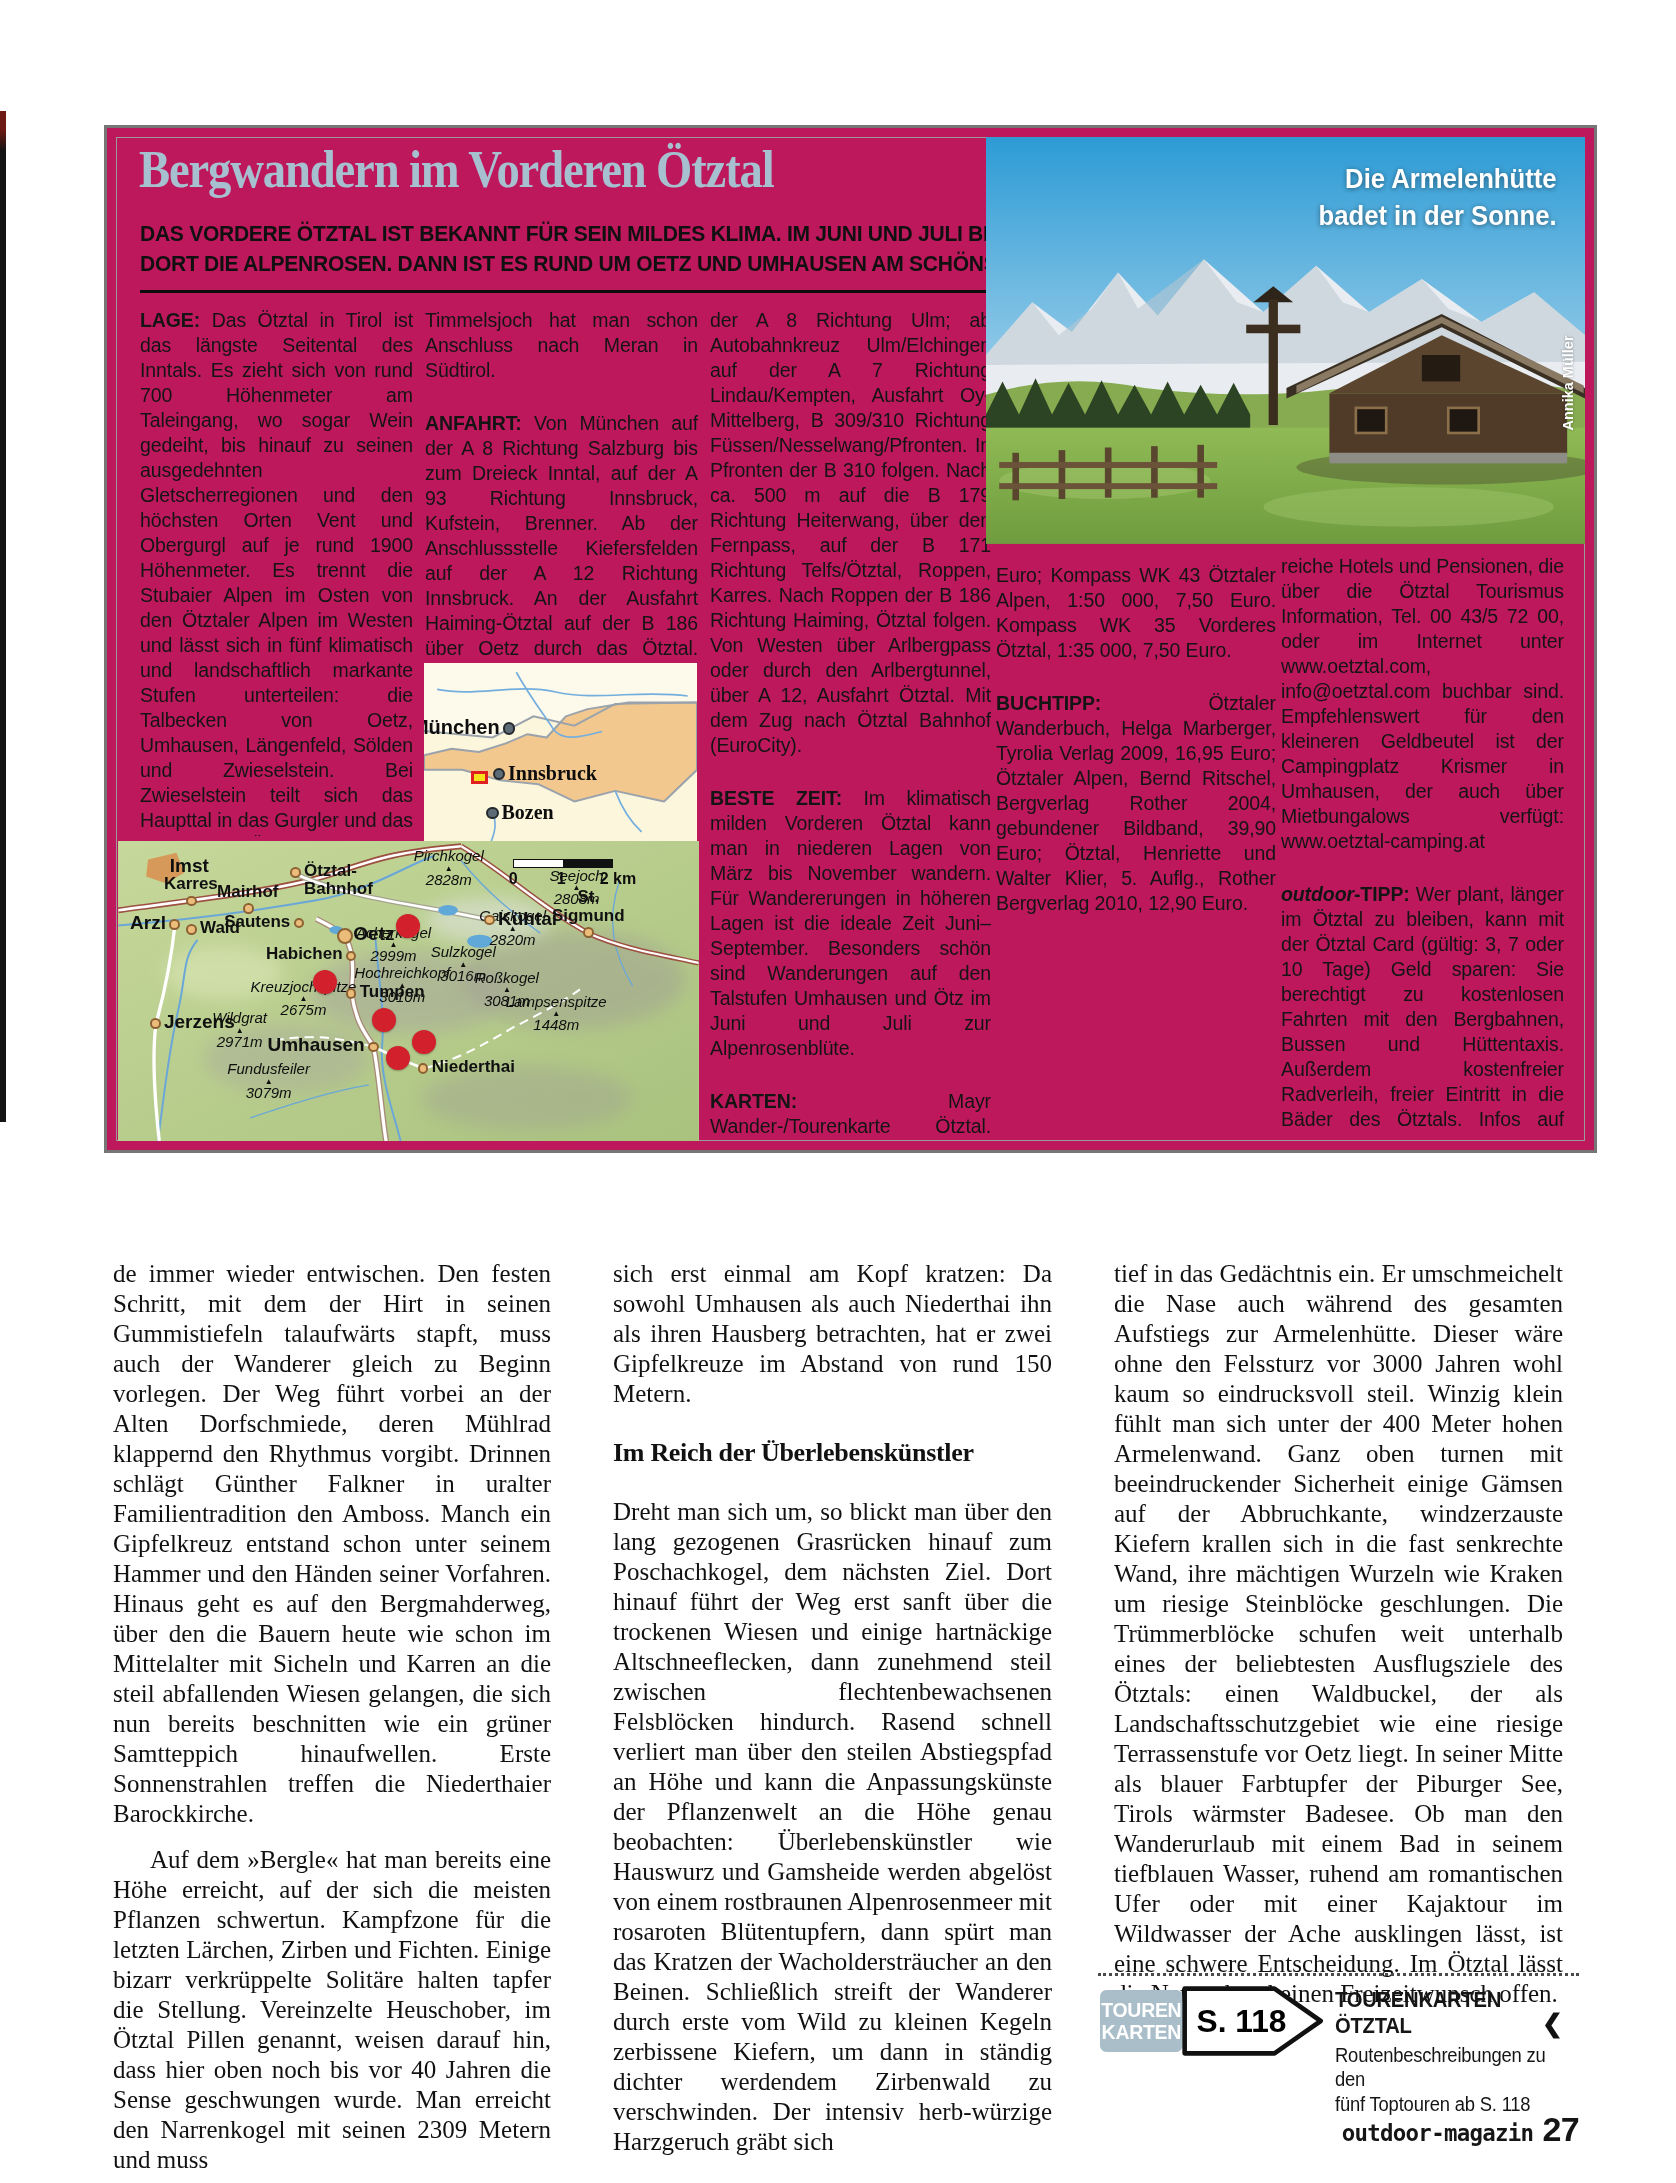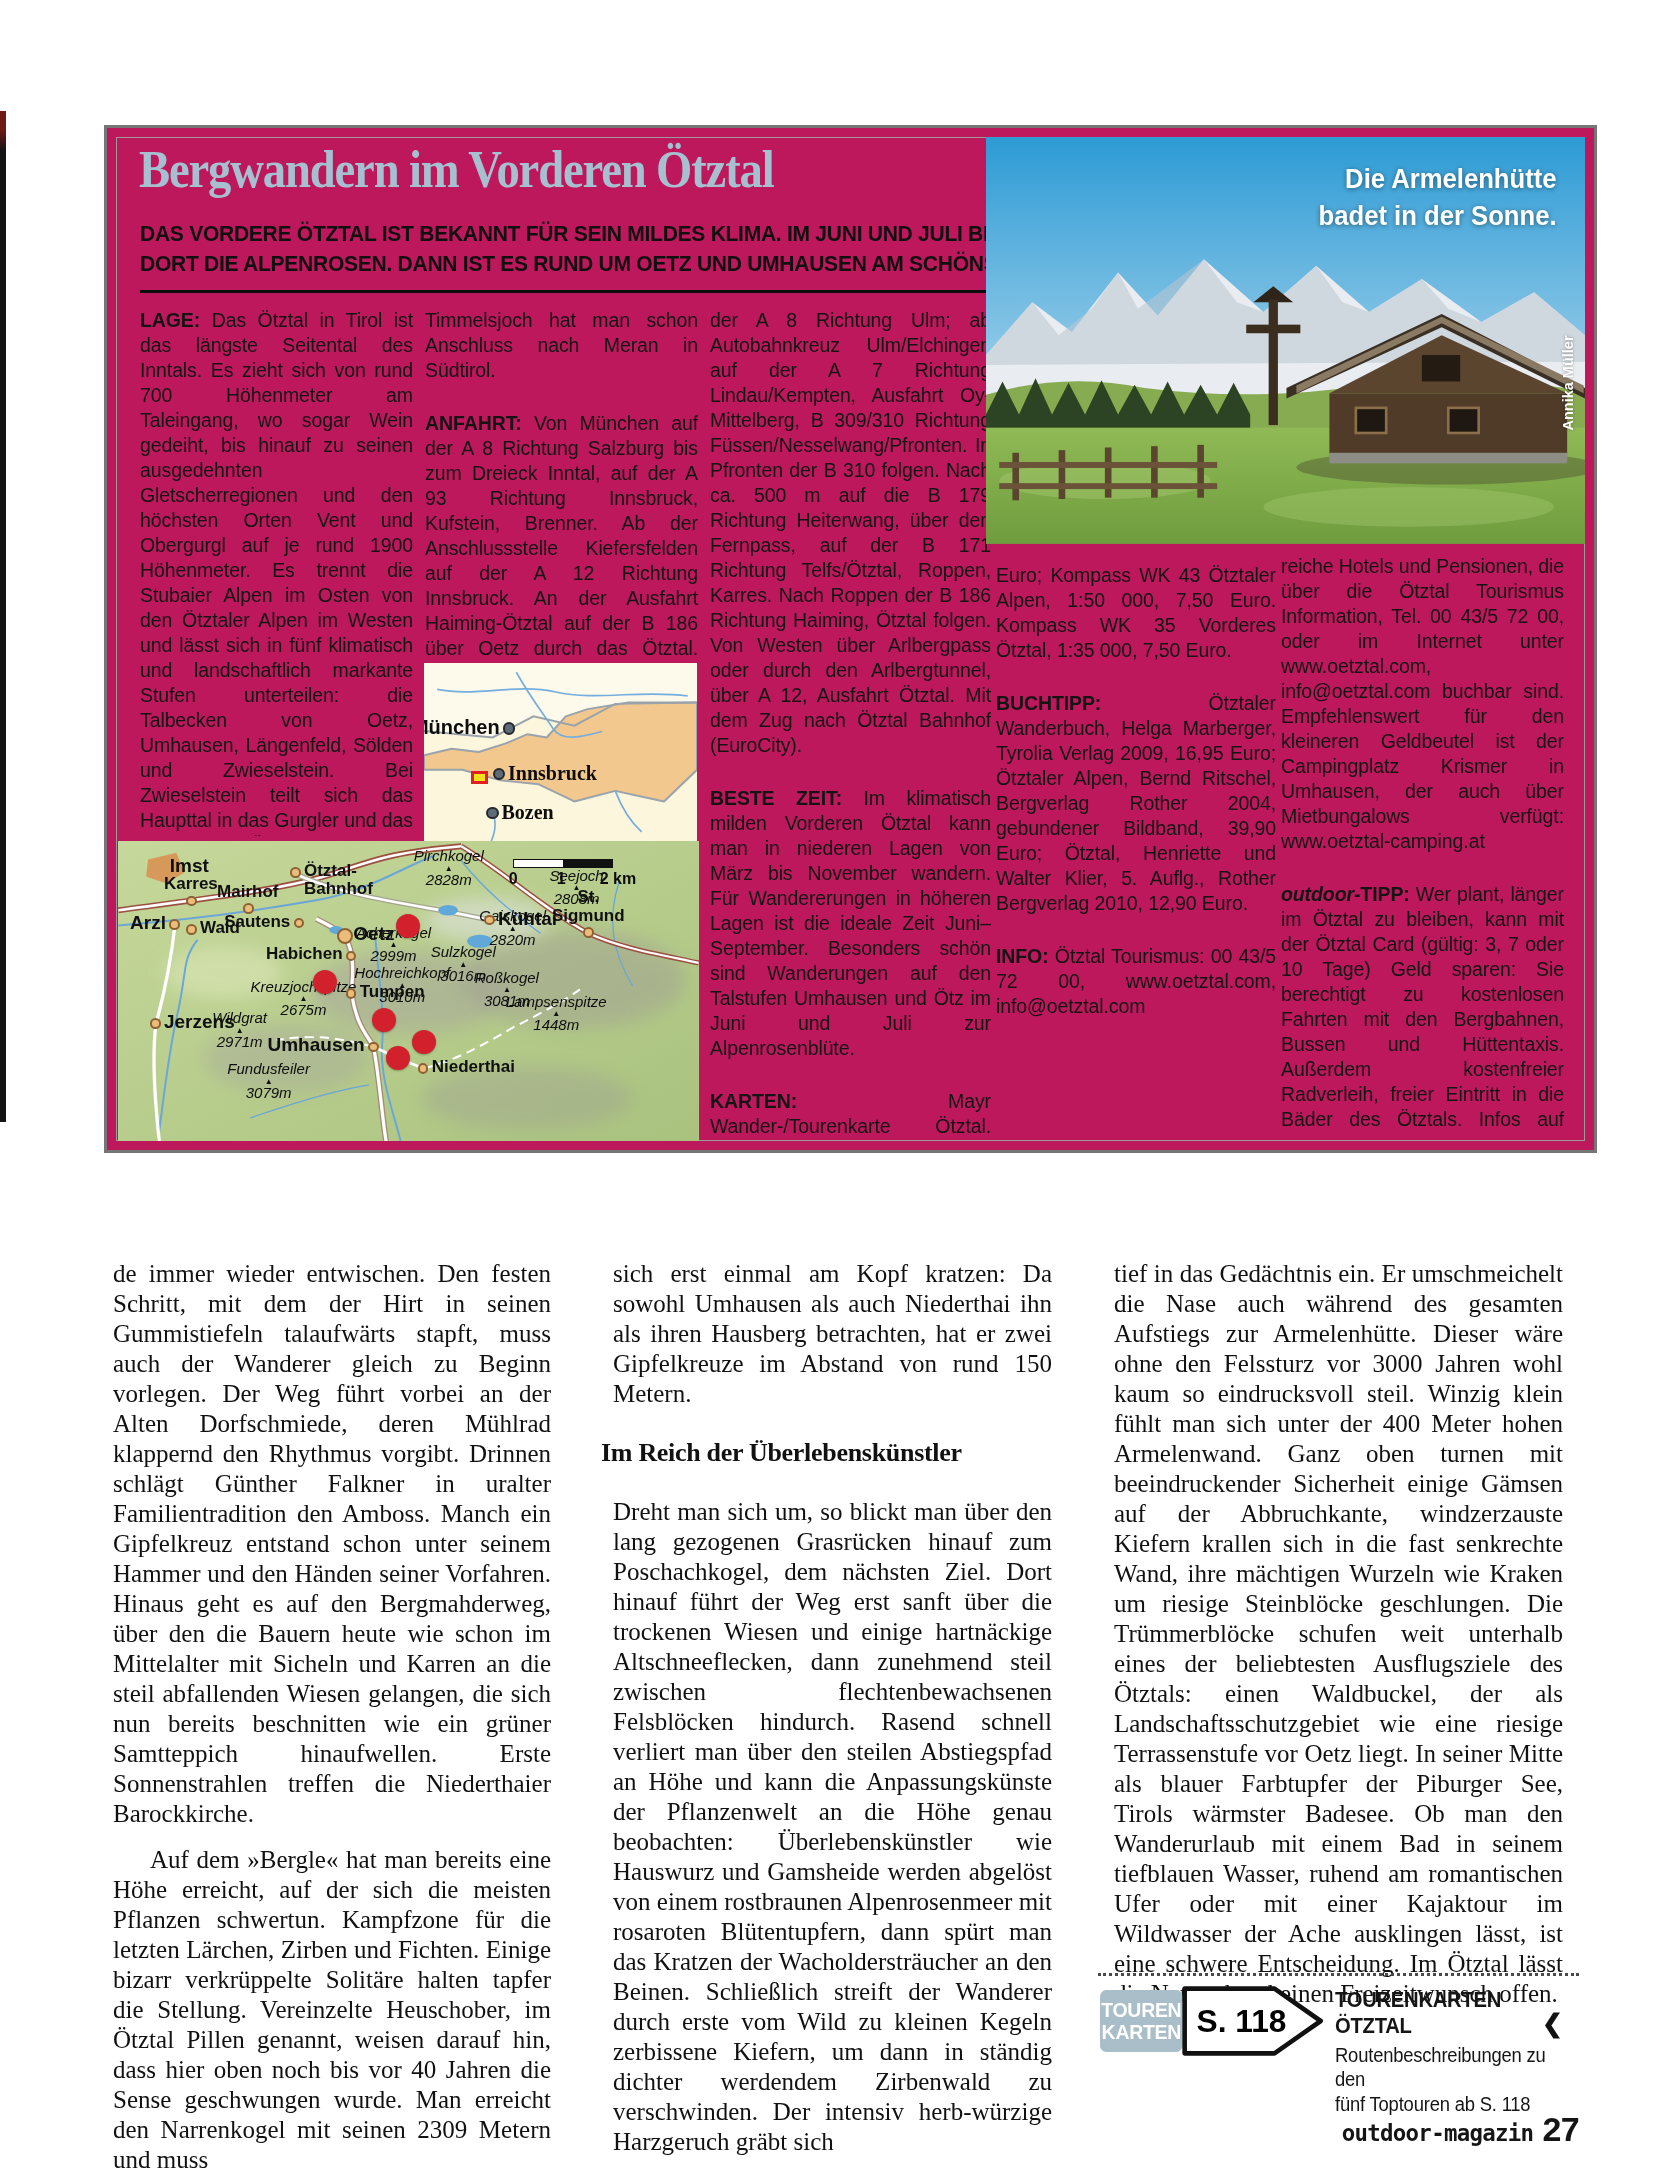--- a/index.html
+++ b/index.html
@@ -94,21 +94,21 @@
   .scalebar .l2{left:87px;white-space:nowrap;}
 
   
   .bcol{position:absolute;top:1243px;font-family:"Liberation Serif",serif;font-size:25px;
     line-height:30px;text-align:justify;color:#111;hyphens:auto;}
   .bcol p{margin:16px;}
   #colA{left:97px;width:470px;height:812px;}
   #colB{left:597px;width:471px;height:812px;}
   #colC{left:1098px;width:481px;height:720px;}
   #colA .p2{text-indent:37px;}
-  .bhead{font-weight:bold;font-size:26px;margin:29px 4px;letter-spacing:-0.3px;}
+  .bhead{font-weight:bold;font-size:26px;margin:29px 16px;letter-spacing:-0.3px;}
   .endmark{float:right;font-weight:bold;}
 
   
   .dotted{position:absolute;left:1098px;top:1973px;width:481px;border-top:3.3px dotted #4a4a4a;}
   .badge-box{position:absolute;left:1100px;top:1990px;width:87px;height:62px;background:#a9bec9;
     border-radius:6.6px;color:#fff;font-weight:bold;font-size:20.5px;line-height:22.4px;
     display:flex;flex-direction:column;align-items:center;justify-content:center;
     transform:scaleX(.95);transform-origin:left center;letter-spacing:-0.3px;}
   .badge-arrow{position:absolute;left:1182px;top:1986px;}
   .badge-arrow text{font-family:"Liberation Sans",sans-serif;font-weight:bold;font-size:48px;}
@@ -149,21 +149,20 @@
     <div class="icol" id="icol3">
 
     <p class="isec"><b class="lab"></b> <span>der A 8 Richtung Ulm; ab Autobahnkreuz Ulm/Elchingen auf der A 7 Richtung Lindau/Kempten, Ausfahrt Oy-Mittelberg, B 309/310 Richtung Füssen/Nesselwang/Pfronten. In Pfronten der B 310 folgen. Nach ca. 500 m auf die B 179 Richtung Heiterwang, über den Fernpass, auf der B 171 Richtung Telfs/Ötztal, Roppen, Karres. Nach Roppen der B 186 Richtung Haiming, Ötztal folgen. Von Westen über Arlbergpass oder durch den Arlbergtunnel, über A 12, Ausfahrt Ötztal. Mit dem Zug nach Ötztal Bahnhof (EuroCity).</span></p>
         <p class="isec"><b class="lab"><span>BESTE ZEIT:</span></b> <span>Im klimatisch milden Vorderen Ötztal kann man in niederen Lagen von März bis November wandern. Für Wandererungen in höheren Lagen ist die ideale Zeit Juni–September. Besonders schön sind Wanderungen auf den Talstufen Umhausen und Ötz im Juni und Juli zur Alpenrosenblüte.</span></p>
         <p class="isec"><b class="lab"><span>KARTEN:</span></b> <span>Mayr Wander-/Tourenkarte Ötztal, 1:35 000, 6,95</span></p>
       </div>
     <div class="icol" id="icol4">
 
     <p class="isec"><b class="lab"></b> <span>Euro; Kompass WK 43 Ötztaler Alpen, 1:50 000, 7,50 Euro. Kompass WK 35 Vorderes Ötztal, 1:35 000, 7,50 Euro.</span></p>
         <p class="isec"><b class="lab"><span>BUCHTIPP:</span></b> <span>Ötztaler Wanderbuch, Helga Marberger, Tyrolia Verlag 2009, 16,95 Euro; Ötztaler Alpen, Bernd Ritschel, Bergverlag Rother 2004, gebundener Bildband, 39,90 Euro; Ötztal, Henriette und Walter Klier, 5. Auflg., Rother Bergverlag 2010, 12,90 Euro.</span></p>
-        <p class="isec"><b class="lab"><span>INFO:</span></b> <span>Ötztal Tourismus: 00 43/5 72 00, www.oetztal.com, info@oetztal.com</span></p>
       </div>
     <div class="icol" id="icol5">
 
     <p class="isec"><b class="lab"></b> <span>reiche Hotels und Pensionen, die über die Ötztal Tourismus Information, Tel. 00 43/5 72 00, oder im Internet unter www.oetztal.com, info@oetztal.com buchbar sind. Empfehlenswert für den kleineren Geldbeutel ist der Campingplatz Krismer in Umhausen, der auch über Mietbungalows verfügt: www.oetztal-camping.at</span></p>
         <p class="isec"><b class="lab"><i>outdoor</i><span>-TIPP:</span></b> <span>Wer plant, länger im Ötztal zu bleiben, kann mit der Ötztal Card (gültig: 3, 7 oder 10 Tage) Geld sparen: Sie berechtigt zu kostenlosen Fahrten mit den Bergbahnen, Bussen und Hüttentaxis. Außerdem kostenfreier Radverleih, freier Eintritt in die Bäder des Ötztals. Infos auf www.oetztal.com</span></p>
       </div>
 
     <figure class="photo">
       <svg viewBox="0 0 907 616" width="599" height="407">
         <defs>

